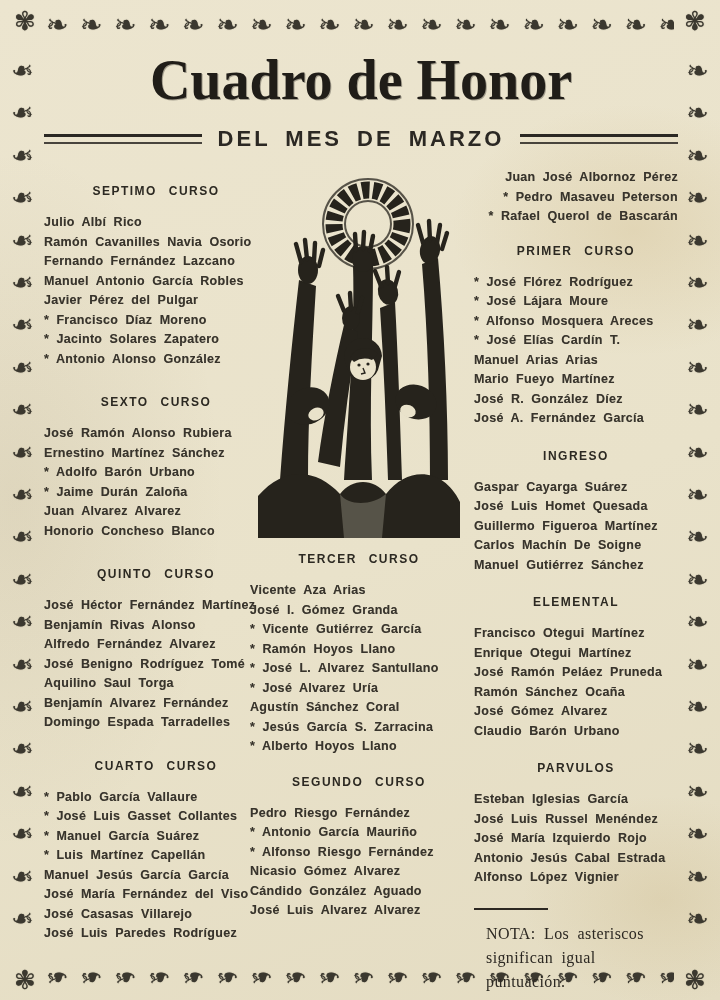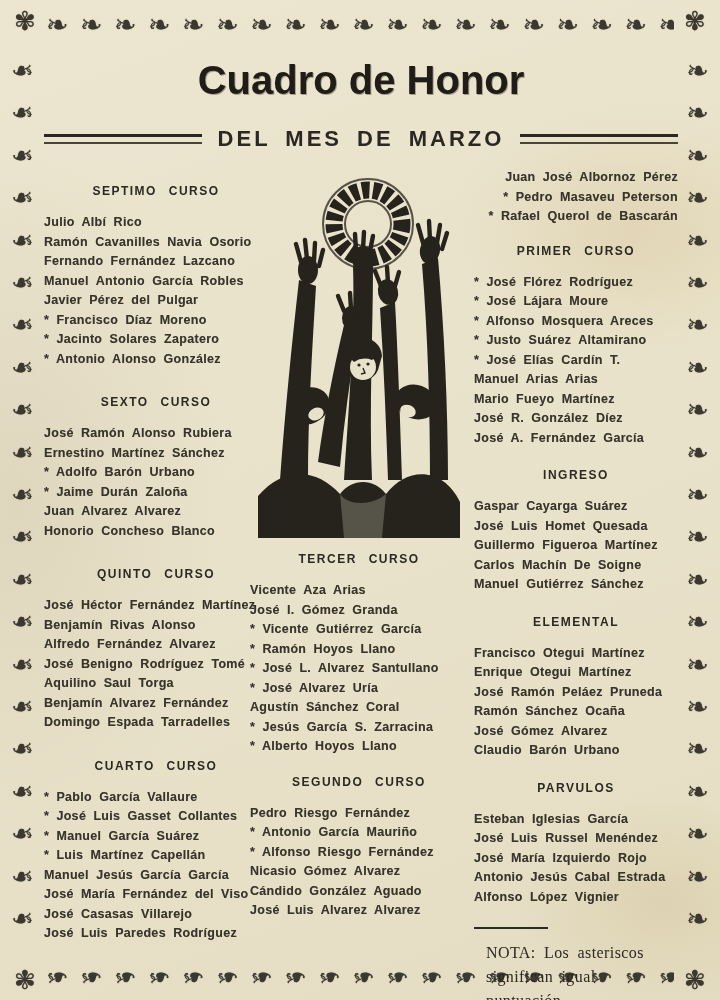--- a/index.html
+++ b/index.html
@@ -25,22 +25,22 @@
   .orn-right{right:6px;}
   .orn-corner{font-size:26px;line-height:26px;}
   .corner-tl{top:8px;left:14px;}
   .corner-tr{top:8px;right:14px;transform:scaleX(-1);}
   .corner-bl{bottom:8px;left:14px;transform:scaleY(-1);}
   .corner-br{bottom:8px;right:14px;transform:scale(-1,-1);}
   
   .content{position:absolute;left:44px;top:42px;width:634px;height:918px;}
   .page-title{
     margin:6px 0 0;text-align:center;
-    font-family:Liberation Sans, sans-serif;font-weight:bold;
-    font-size:40px;line-height:64px;letter-spacing:0px;color:#201d18;
+    font-family:Liberation Serif, serif;font-weight:bold;
+    font-size:56px;line-height:64px;letter-spacing:0px;color:#201d18;
     text-shadow:1px 1px 0 rgba(32,29,24,.35);
   }
   .subtitle-row{display:flex;align-items:center;gap:16px;margin-top:14px;}
   .subtitle-row .rule{flex:1;height:5px;border-top:3px solid #2b2823;border-bottom:2px solid rgba(43,40,35,.85);}
   .page-subtitle{margin:0;font-size:22px;font-weight:bold;letter-spacing:3px;word-spacing:6px;color:#2b2823;white-space:nowrap;}
   
   .body-area{position:relative;margin-top:0;height:780px;}
   .col{position:absolute;}
   .col-left{left:0;top:32px;width:224px;}
   .col-middle{left:206px;top:10px;width:218px;}
@@ -242,21 +242,20 @@
             <li>* Rafael Querol de Bascarán</li>
           </ul>
         </div>
       <div>
           <section class="section">
             <h3 class="section-title">PRIMER CURSO</h3>
             <ul class="names">
               <li>* José Flórez Rodríguez</li>
               <li>* José Lájara Moure</li>
               <li>* Alfonso Mosquera Areces</li>
-              <li>* Justo Suárez Altamirano</li>
               <li>* José Elías Cardín T.</li>
               <li>Manuel Arias Arias</li>
               <li>Mario Fueyo Martínez</li>
               <li>José R. González Díez</li>
               <li>José A. Fernández García</li>
             </ul>
           </section>
           <section class="section">
             <h3 class="section-title">INGRESO</h3>
             <ul class="names">

